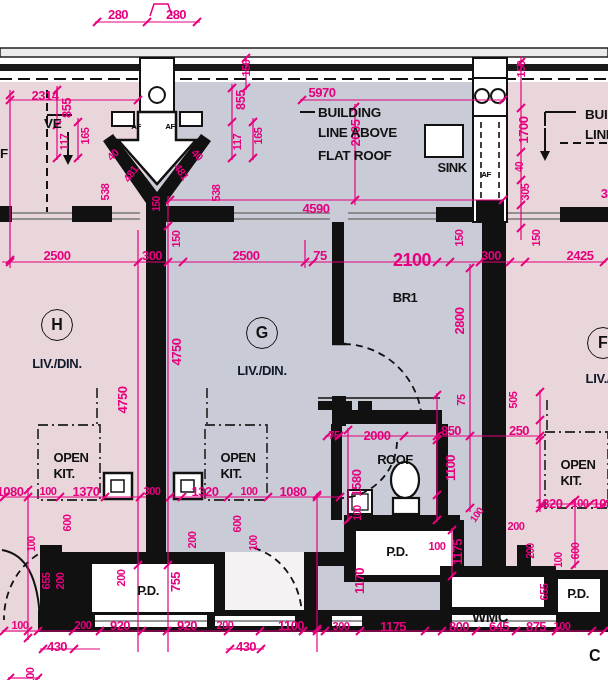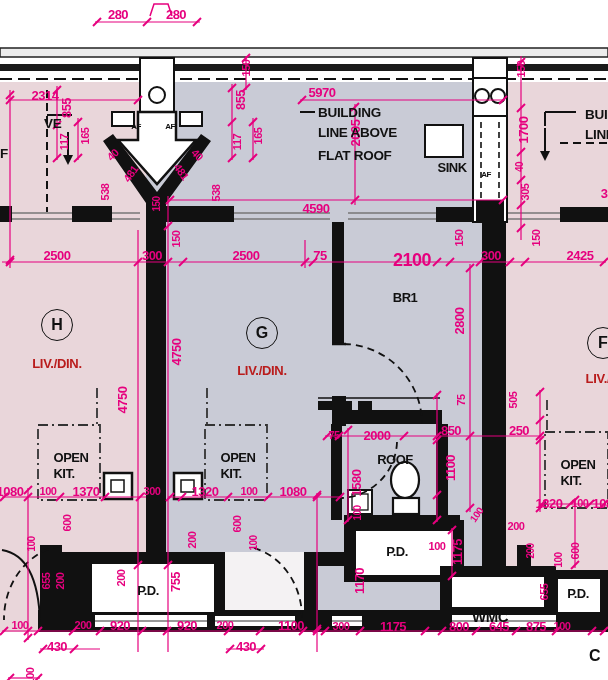--- a/index.html
+++ b/index.html
@@ -8,21 +8,21 @@
   .zone{position:absolute;}
   svg.linework{position:absolute;left:0;top:0;}
   #labels{position:absolute;left:0;top:0;width:608px;height:680px;pointer-events:none;}
   .lbl{position:absolute;font-weight:700;white-space:nowrap;letter-spacing:-0.5px;
        transform:translate(-50%,-50%);line-height:1;}
   .lbl.p{color:#e6007e;}
   .lbl.k{color:#111;}
   .badge{position:absolute;width:30px;height:30px;border:1.7px solid #111;border-radius:50%;
          display:flex;align-items:center;justify-content:center;font-weight:700;font-size:16px;
          color:#111;transform:translate(-50%,-50%);}
-  .roomlbl{position:absolute;color:#b91c1c;font-weight:700;font-size:13px;white-space:nowrap;
+  .roomlbl{position:absolute;color:#0f172a;font-weight:700;font-size:13px;white-space:nowrap;
            transform:translate(-50%,-50%);letter-spacing:-0.3px;}
   .note{position:absolute;color:#111;font-weight:700;font-size:13.5px;line-height:20px;
         white-space:nowrap;letter-spacing:-0.3px;}
 </style>
 </head>
 <body>
 
 <div class="canvas">
 
   <div class="zone" style="left:0;top:82px;width:146px;height:550px;background:#e9d6da;"></div>

